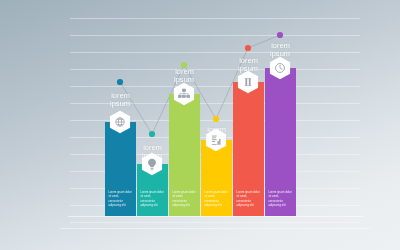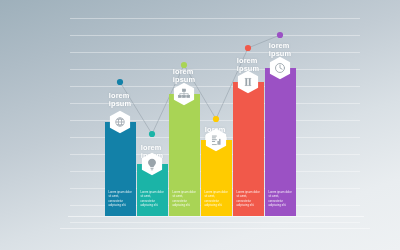--- a/index.html
+++ b/index.html
@@ -26,24 +26,24 @@
   .bar{position:absolute;bottom:34px;}
   .bar .col{position:absolute;left:0;bottom:0;width:100%;}
   .bodytext{
     position:absolute;left:50%;transform:translateX(-50%);
     bottom:8px;width:78%;
     font-size:2.7px;line-height:1.55;color:#ffffff;
     letter-spacing:.06px;opacity:.92;
   }
   .toplabel{
     position:absolute;left:50%;transform:translateX(-50%);
-    text-align:left;color:#ffffff;
+    text-align:right;color:#ffffff;
     font-size:7.4px;line-height:1.12;
     text-shadow:0 0 2px rgba(120,135,145,.35);
-    white-space:pre-line;letter-spacing:.1px;font-weight:bold;
+    white-space:pre-line;letter-spacing:.1px;
   }
   .hexbadge{
     position:absolute;left:50%;transform:translateX(-50%);
     width:22px;height:24px;
   }
   .hexbadge svg{display:block;width:100%;height:100%;}
 </style>
 </head>
 <body>
 

